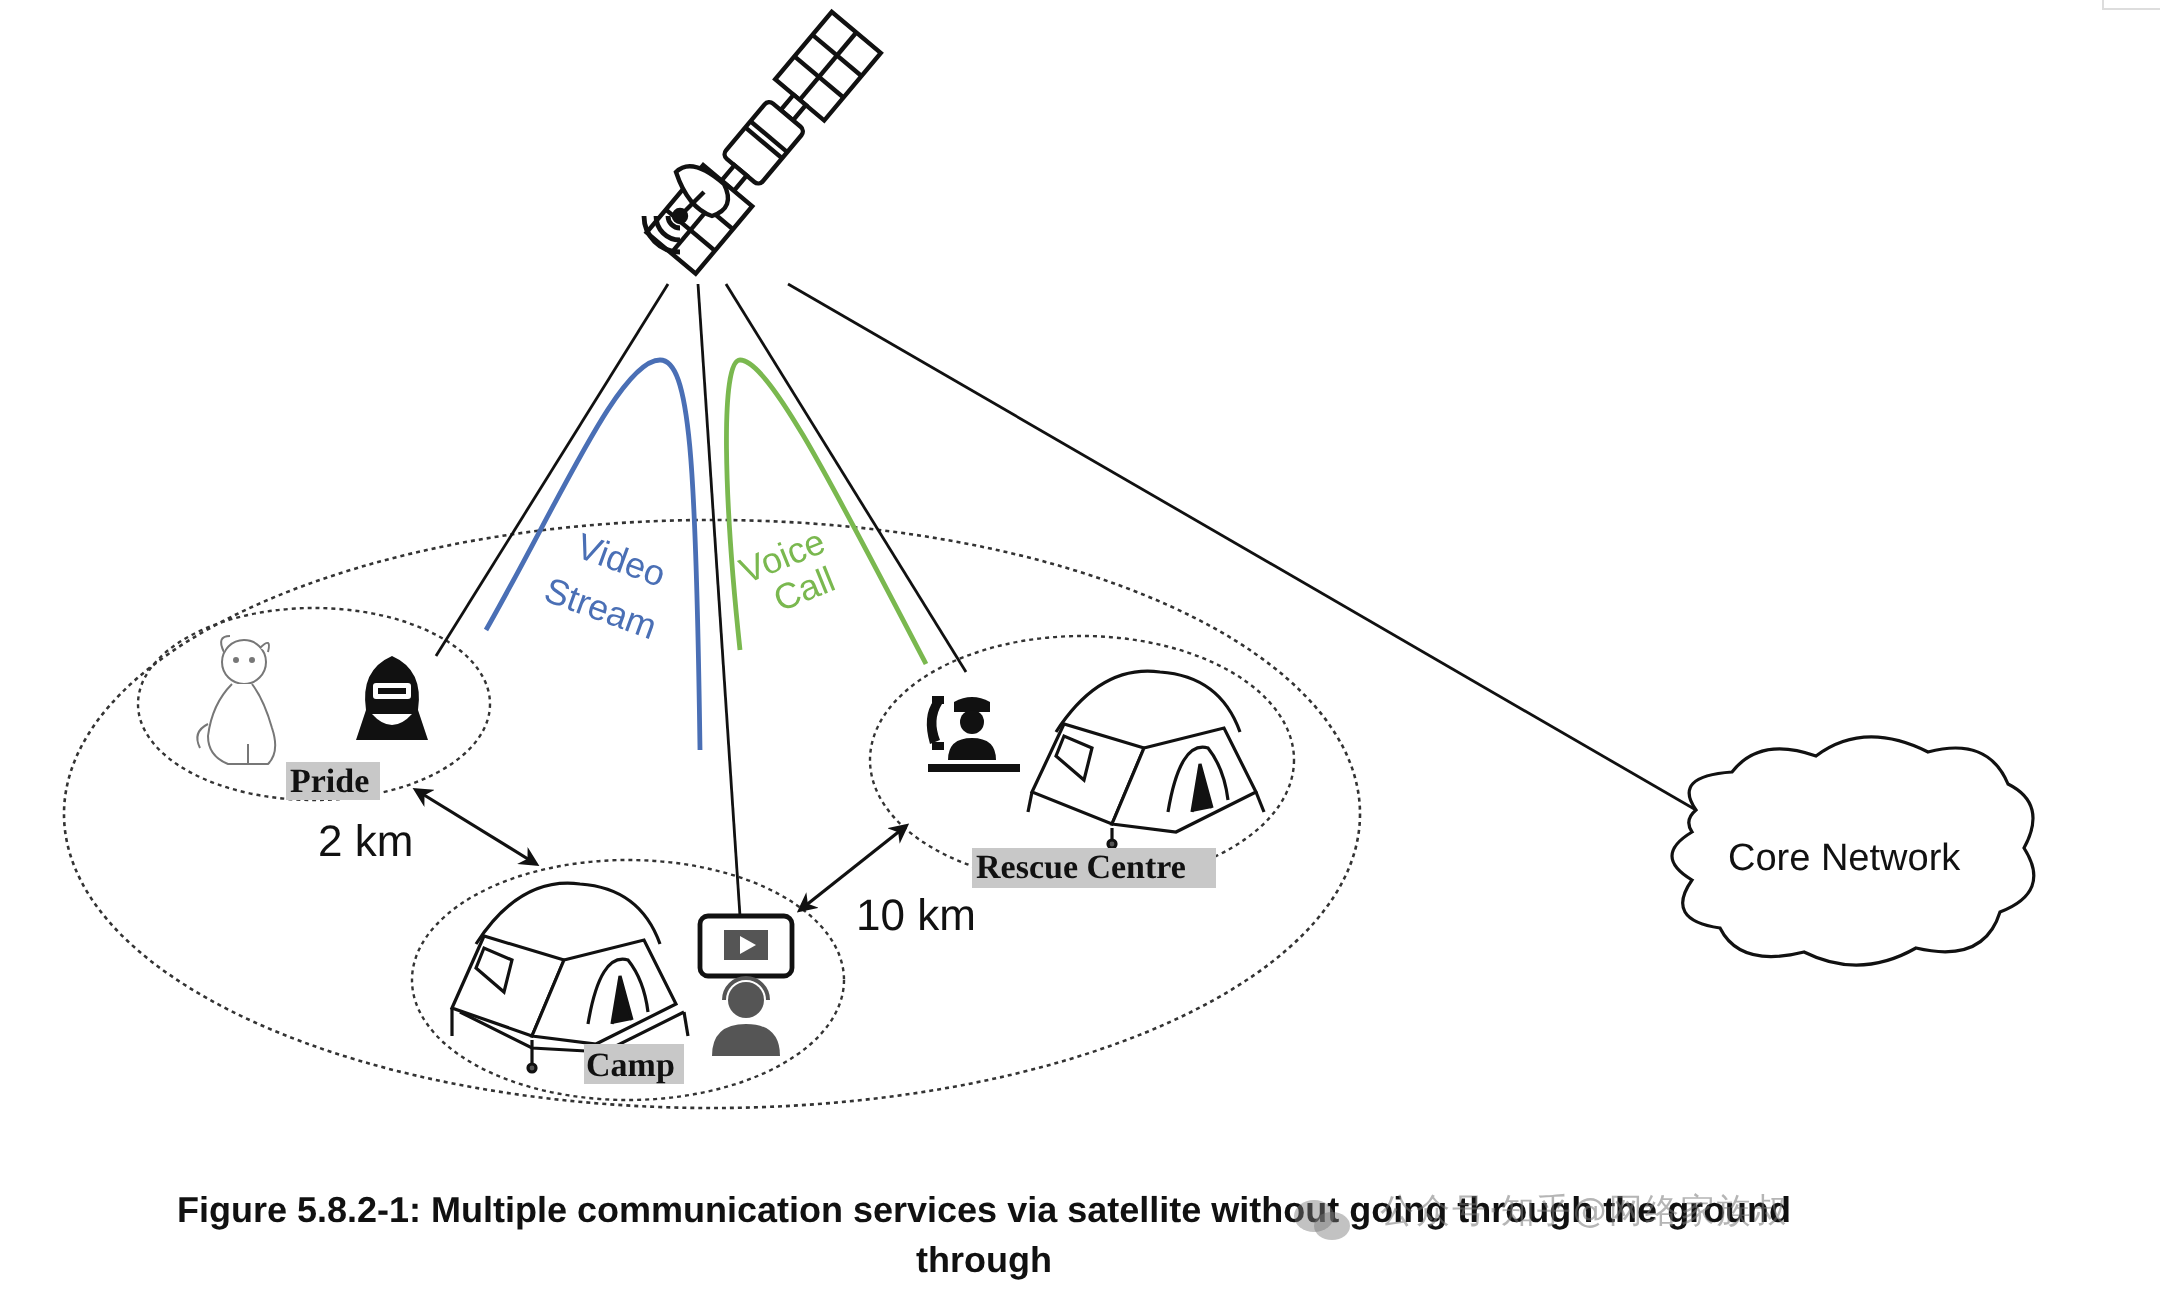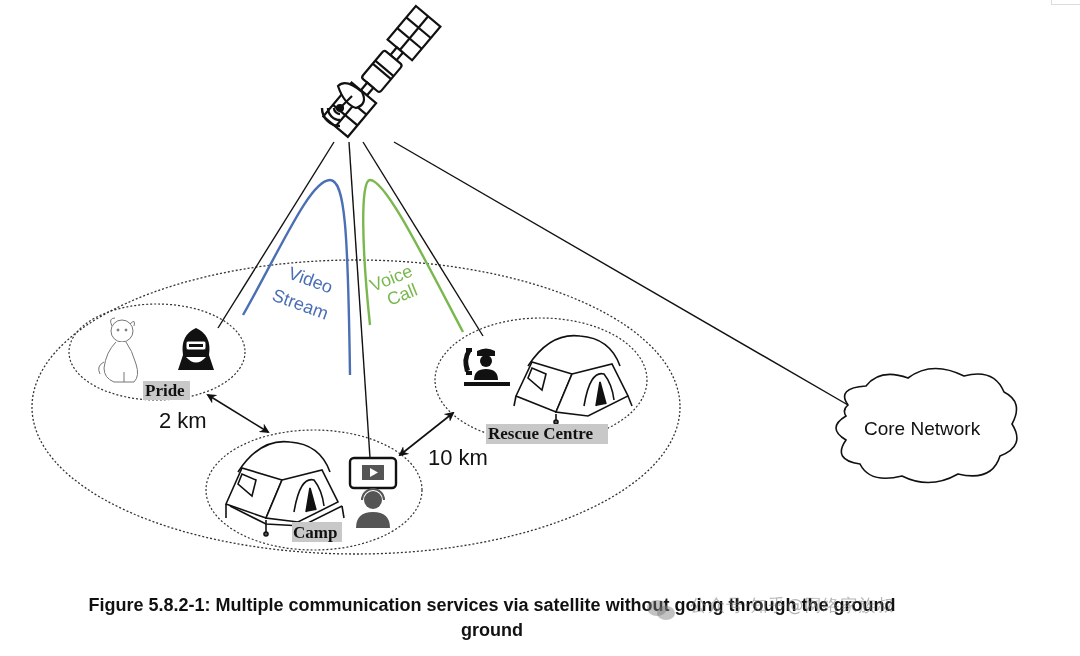--- a/index.html
+++ b/index.html
@@ -165,19 +165,19 @@
   </g>
 
   <rect x="486" y="424" width="122" height="20" fill="#c8c8c8"></rect>
   <text class="lbl-serif" x="488" y="439">Rescue Centre</text>
 
   <path d="M848,405 Q836,388 866,386 Q880,368 908,378 Q932,360 964,376 Q994,368 1004,392 Q1024,402 1012,424 Q1026,446 1000,456 Q992,482 958,474 Q930,490 902,476 Q870,484 860,464 Q832,460 846,440 Q826,428 846,416 Q842,410 848,405 Z" fill="#fff" stroke="#111" stroke-width="1.6"></path>
   <text class="lbl-cloud" x="864" y="435">Core Network</text>
 </svg>
 
 <div class="caption" style="top:595px;">Figure 5.8.2-1: Multiple communication services via satellite without going through the ground</div>
-<div class="caption" style="top:620px;">ground</div>
+<div class="caption" style="top:620px;">through</div>
 
 <svg class="wm-icon" viewBox="0 0 30 24">
   <ellipse cx="11" cy="10" rx="10" ry="8" fill="rgba(120,120,120,0.45)"></ellipse>
   <ellipse cx="20" cy="15" rx="9" ry="7" fill="rgba(120,120,120,0.45)"></ellipse>
 </svg>
 <div class="watermark" style="left:690px;">公众号·知乎@网络家族叔</div>
 
 </body></html>

